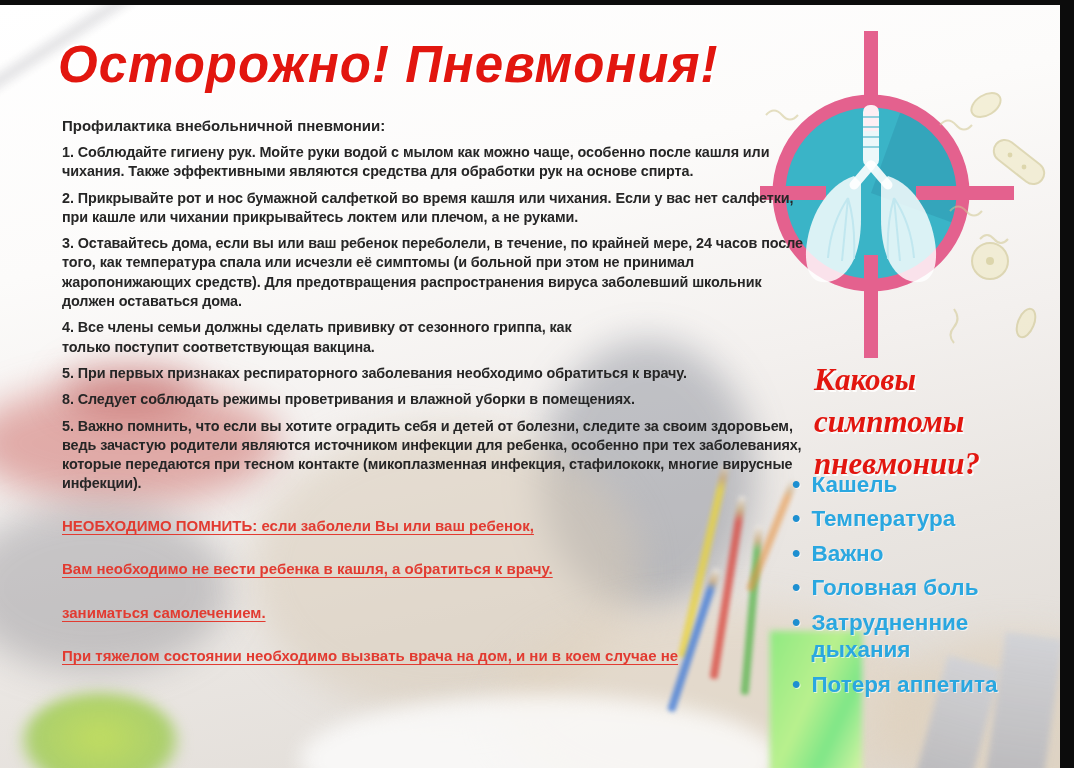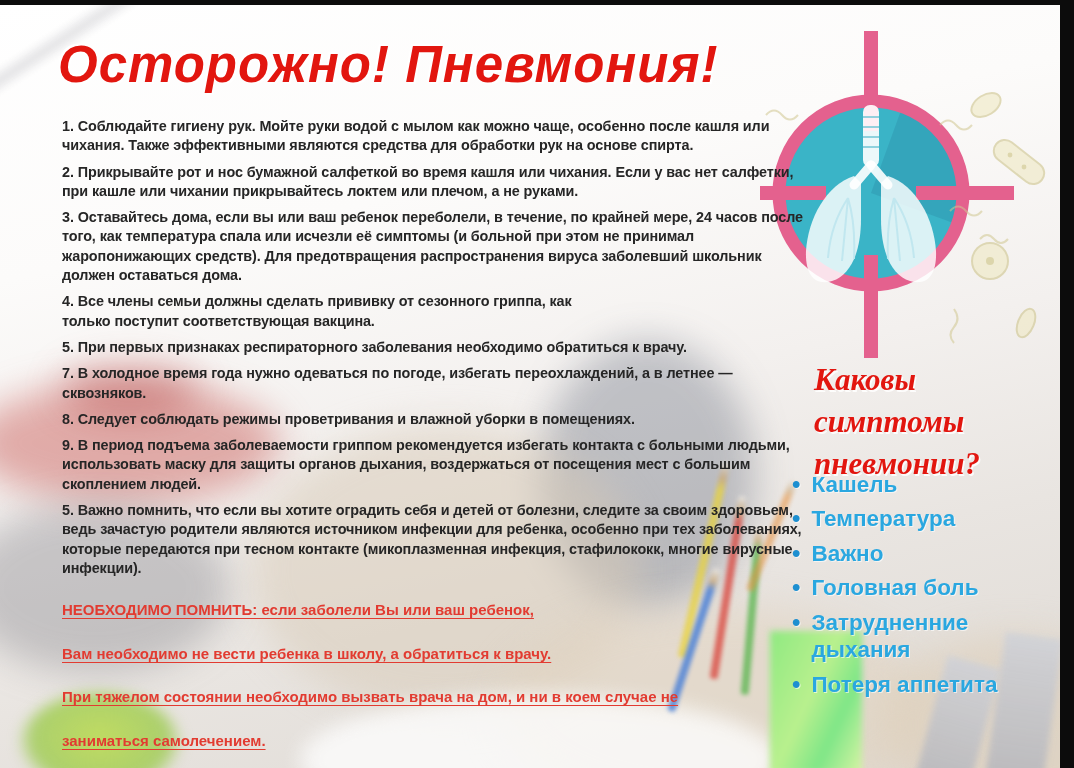--- a/index.html
+++ b/index.html
@@ -141,35 +141,34 @@
           <path class="microbe-line" d="M192,198 q8,-9 16,0 t16,0"></path>
           <path class="microbe-line" d="M222,226 q7,-8 14,0 t14,0"></path>
           <path class="microbe-line" d="M196,296 q7,10 0,18 q-7,8 0,16"></path>
         </g>
       </svg>
     </div>
 
     <div class="title">Осторожно! Пневмония!</div>
 
     <div class="copy">
+      <div class="intro">Профилактика внебольничной пневмонии:</div>
       <div class="tip">1. Соблюдайте гигиену рук. Мойте руки водой с мылом как можно чаще, особенно после кашля или чихания. Также эффективными являются средства для обработки рук на основе спирта.</div>
       <div class="tip">2. Прикрывайте рот и нос бумажной салфеткой во время кашля или чихания. Если у вас нет салфетки, при кашле или чихании прикрывайтесь локтем или плечом, а не руками.</div>
       <div class="tip">3. Оставайтесь дома, если вы или ваш ребенок переболели, в течение, по крайней мере, 24 часов после того, как температура спала или исчезли её симптомы (и больной при этом не принимал жаропонижающих средств). Для предотвращения распространения вируса заболевший школьник должен оставаться дома.</div>
       <div class="tip">4. Все члены семьи должны сделать прививку от сезонного гриппа, как
 только поступит соответствующая вакцина.</div>
       <div class="tip">5. При первых признаках респираторного заболевания необходимо обратиться к врачу.</div>
-      <div class="tip">7. В холодное время года нужно одеваться по погоде, избегать переохлаждений, а в летнее — сквозняков.</div>
       <div class="tip">8. Следует соблюдать режимы проветривания и влажной уборки в помещениях.</div>
-      <div class="tip">9. В период подъема заболеваемости гриппом рекомендуется избегать контакта с больными людьми, использовать маску для защиты органов дыхания, воздержаться от посещения мест с большим скоплением людей.</div>
       <div class="tip">5. Важно помнить, что если вы хотите оградить себя и детей от болезни, следите за своим здоровьем, ведь зачастую родители являются источником инфекции для ребенка, особенно при тех заболеваниях, которые передаются при тесном контакте (микоплазменная инфекция, стафилококк, многие вирусные инфекции).</div>
       <div class="reminder">
         <div>НЕОБХОДИМО ПОМНИТЬ: если заболели Вы или ваш ребенок,</div>
-        <div>Вам необходимо не вести ребенка в школу, а обратиться к врачу.</div>
+        <div>Вам необходимо не вести ребенка в кашля, а обратиться к врачу.</div>
+        <div>заниматься самолечением.</div>
         <div>При тяжелом состоянии необходимо вызвать врача на дом, и ни в коем случае не</div>
-        <div>заниматься самолечением.</div>
       </div>
     </div>
 
 
     <div class="sym-head">Каковы симптомы пневмонии?</div>
     <ul class="sym-list">
       <li>
         <span class="bullet">•</span>
         <span>Кашель</span>
         </li>

